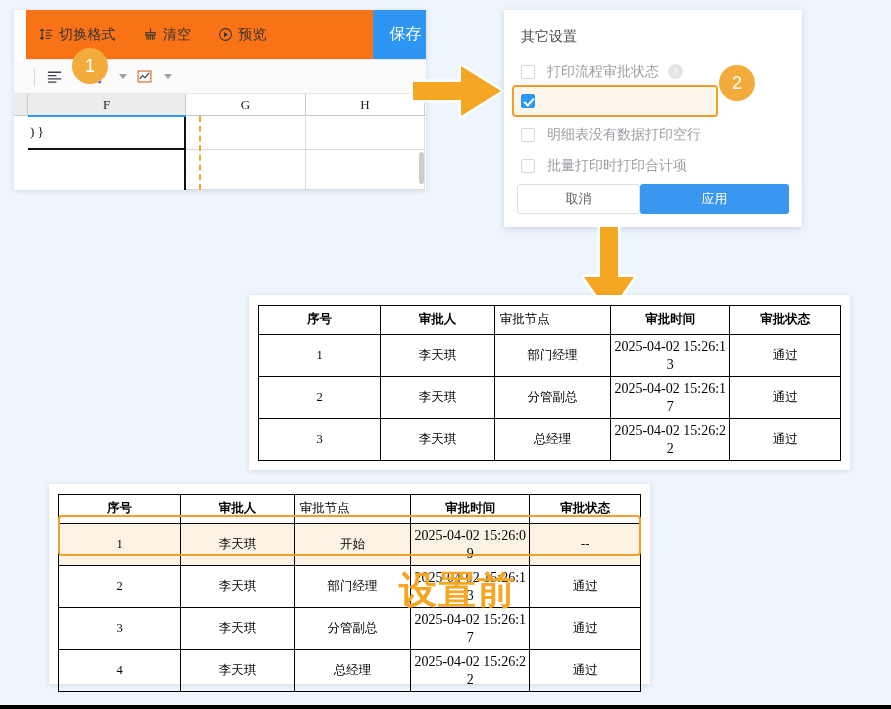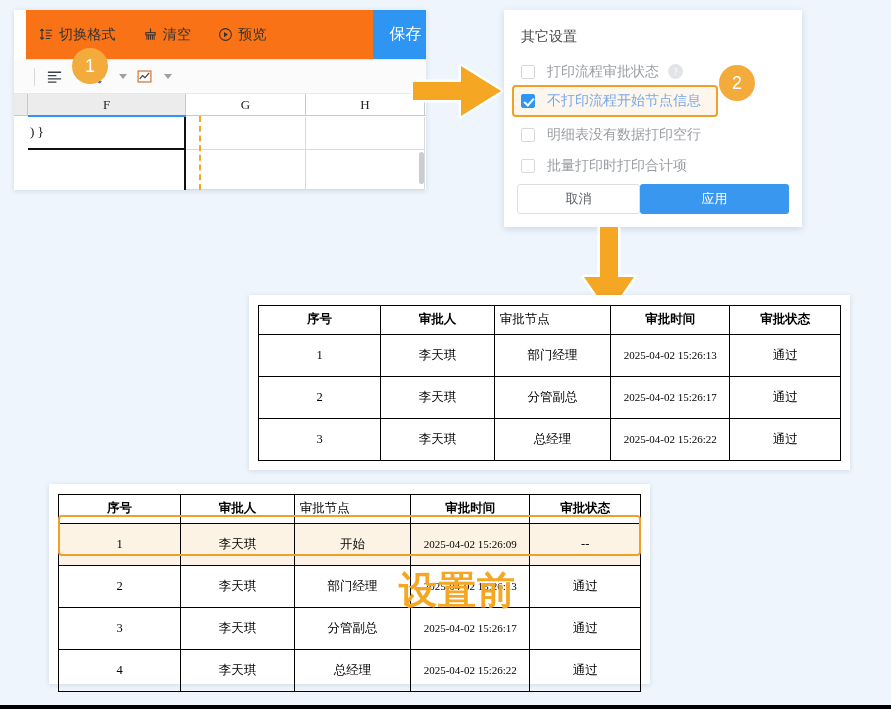--- a/index.html
+++ b/index.html
@@ -304,21 +304,21 @@
     color: #000000;
     text-align: center;
     vertical-align: middle;
     padding: 2px 3px;
     line-height: 1.25;
     word-break: break-all;
   }
   table.approval th { font-weight: bold; height: 24px; }
   table.approval th.left-head { text-align: left; font-weight: normal; padding-left: 5px; }
   table.approval td { height: 37px; }
-  table.approval td.time { font-size: 11px; }
+  table.approval td.time { font-size: 14px; }
   .c-seq  { width: 21%; }
   .c-per  { width: 19.5%; }
   .c-node { width: 20%; }
   .c-time { width: 20.5%; }
   .c-stat { width: 19%; }
 
   tr.hl td {
     background: #fdf3e4;
   }
   #hl-box {
@@ -456,21 +456,20 @@
     <div id="dlg-title">其它设置</div>
 
     <div class="chk-row" style="top:47px;">
       <div class="chk-box"></div>
       <div class="chk-label">打印流程审批状态</div>
       <div class="help-icon">?</div>
     </div>
 
     <div class="chk-row" id="chk-row-2" style="top:75px;">
       <div class="chk-box checked"></div>
-      <div class="chk-label">不打印流程开始节点信息</div>
     </div>
 
     <div class="chk-row" style="top:110px;align-items:center;">
       <div class="chk-box"></div>
       <div class="chk-label">明细表没有数据打印空行</div>
     </div>
 
     <div class="chk-row" style="top:141px;">
       <div class="chk-box"></div>
       <div class="chk-label">批量打印时打印合计项</div>

